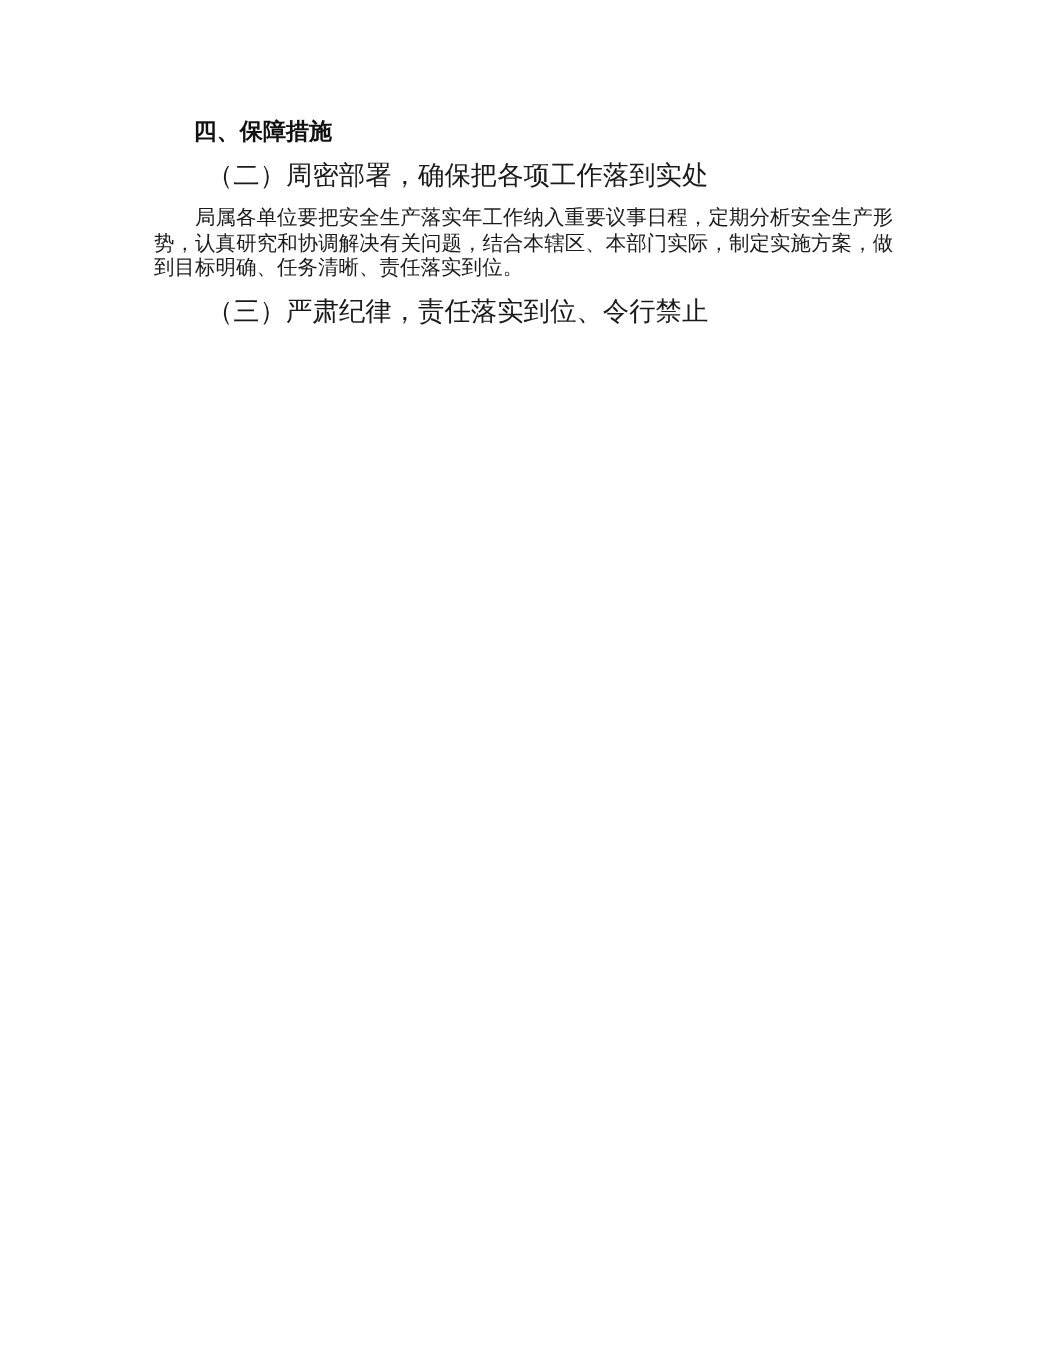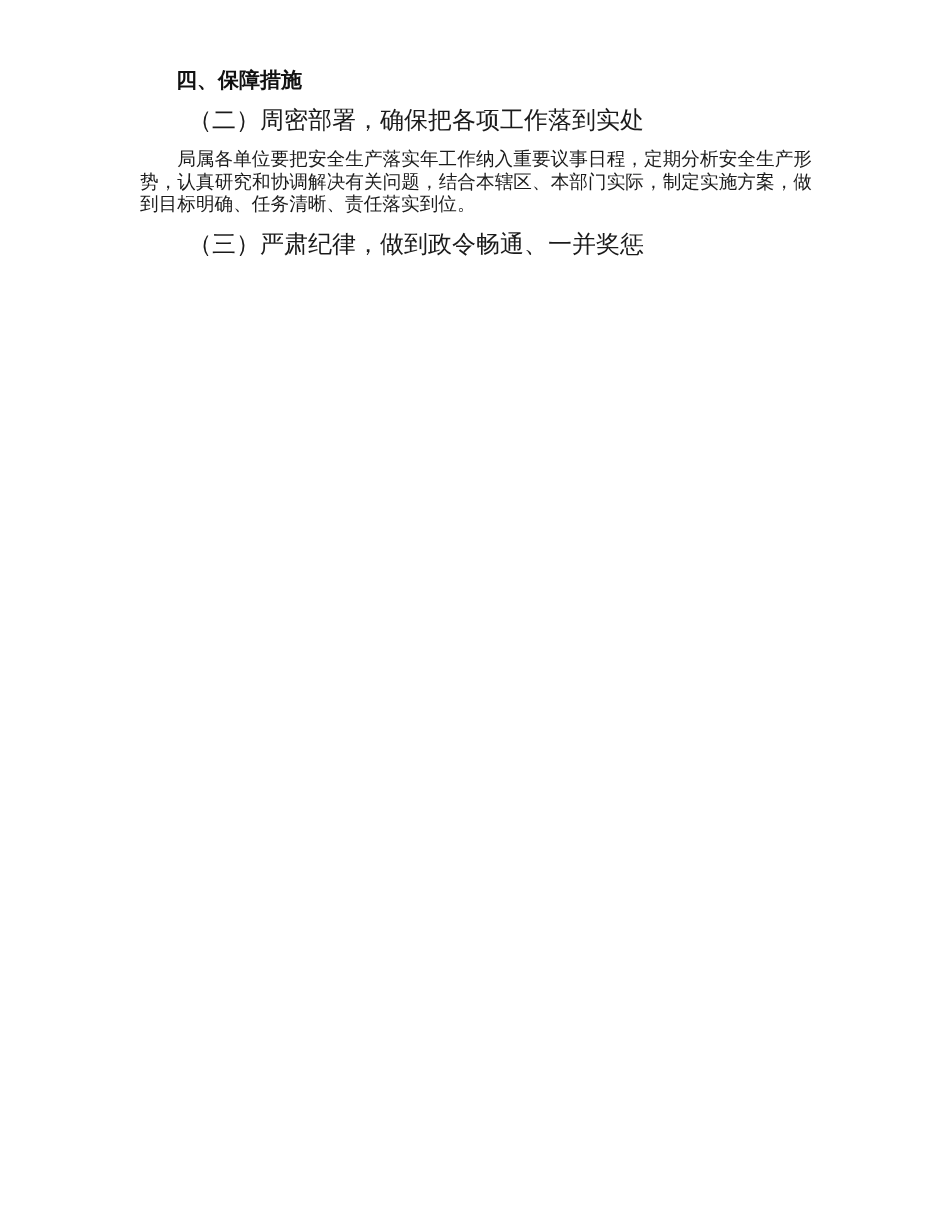--- a/index.html
+++ b/index.html
@@ -6,21 +6,21 @@
   html, body {
     width: 950px;
     height: 1230px;
     background: #ffffff;
     overflow: hidden;
   }
   .page {
     width: 950px;
     height: 1230px;
     background: #ffffff;
-    padding: 68px 138px 0 140px;
+    padding: 108px 138px 0 140px;
     color: #1a1a1a;
     font-family: "Liberation Serif", "DejaVu Serif", serif;
   }
   .doc-heading {
     font-family: "Liberation Sans", "DejaVu Sans", sans-serif;
     font-size: 21px;
     line-height: 24px;
     font-weight: bold;
     text-indent: 36px;
     margin: 0 0 17px 0;
@@ -46,16 +46,16 @@
 
 <div class="page">
 
   <h2 class="doc-heading">四、保障措施</h2>
 
 
   <p class="doc-subheading">（二）周密部署，确保把各项工作落到实处</p>
 
   <p class="doc-para">局属各单位要把安全生产落实年工作纳入重要议事日程，定期分析安全生产形势，认真研究和协调解决有关问题，结合本辖区、本部门实际，制定实施方案，做到目标明确、任务清晰、责任落实到位。</p>
 
-  <p class="doc-subheading">（三）严肃纪律，做到政令畅通、一并奖惩</p>
+  <p class="doc-subheading">（三）严肃纪律，责任落实到位、令行禁止</p>
 
 
 </div>
 
 </body></html>

